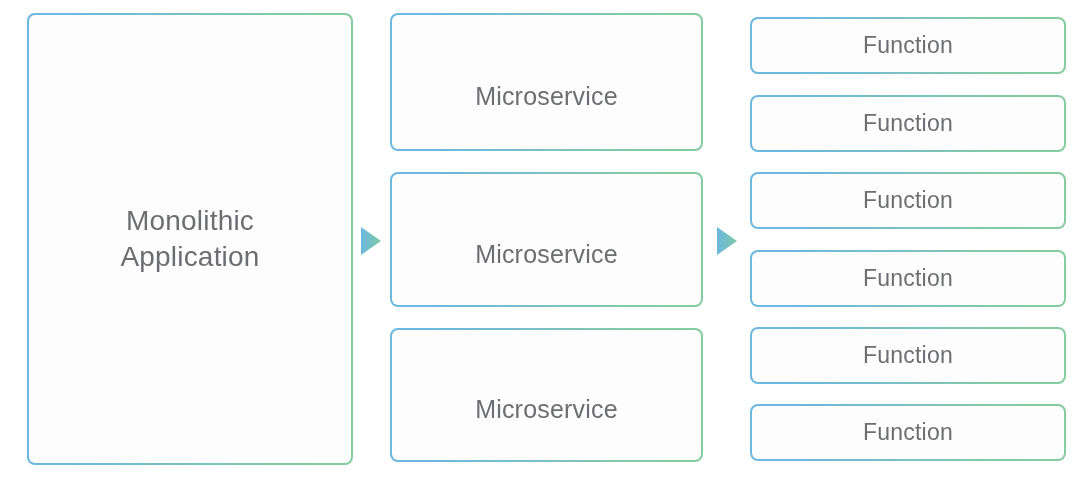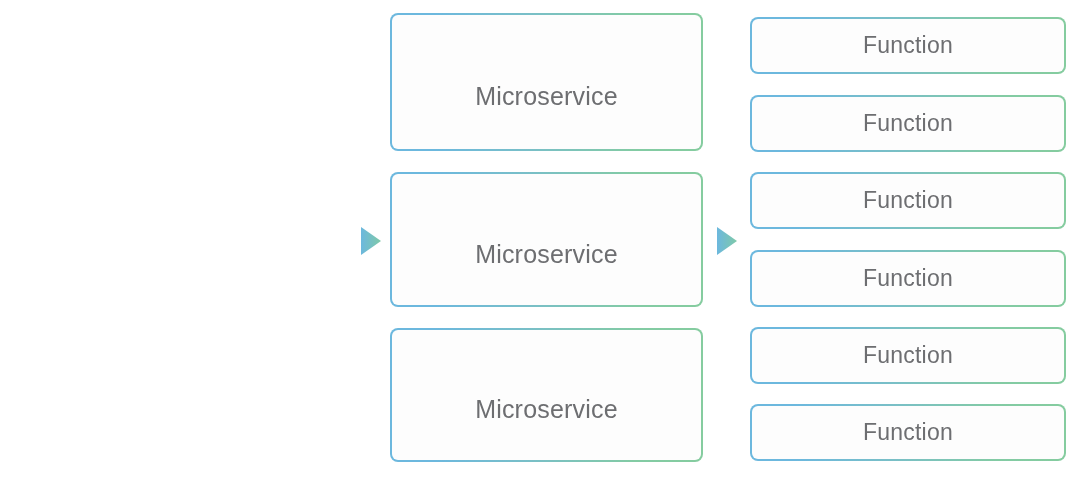--- a/index.html
+++ b/index.html
@@ -97,20 +97,24 @@
   }
   #arrow-monolith-to-microservices { left: 360px; }
   #arrow-microservices-to-functions { left: 716px; }
   .arrow svg { display: block; width: 100%; height: 100%; }
 </style>
 </head>
 <body>
 
 <div id="canvas">
 
+  <div class="gbox" id="monolith-box">
+    <div class="gbox-label">Monolithic
+Application</div>
+  </div>
 
   <div class="arrow" id="arrow-monolith-to-microservices">
     <svg viewBox="0 0 22 30" xmlns="http://www.w3.org/2000/svg">
       <defs>
         <linearGradient id="arrowGrad1" x1="0" y1="0" x2="1" y2="0">
           <stop offset="0%" stop-color="#6cb8de"></stop>
           <stop offset="100%" stop-color="#7fc9a8"></stop>
         </linearGradient>
       </defs>
       <polygon points="1,1 21,15 1,29" fill="url(#arrowGrad1)"></polygon>

